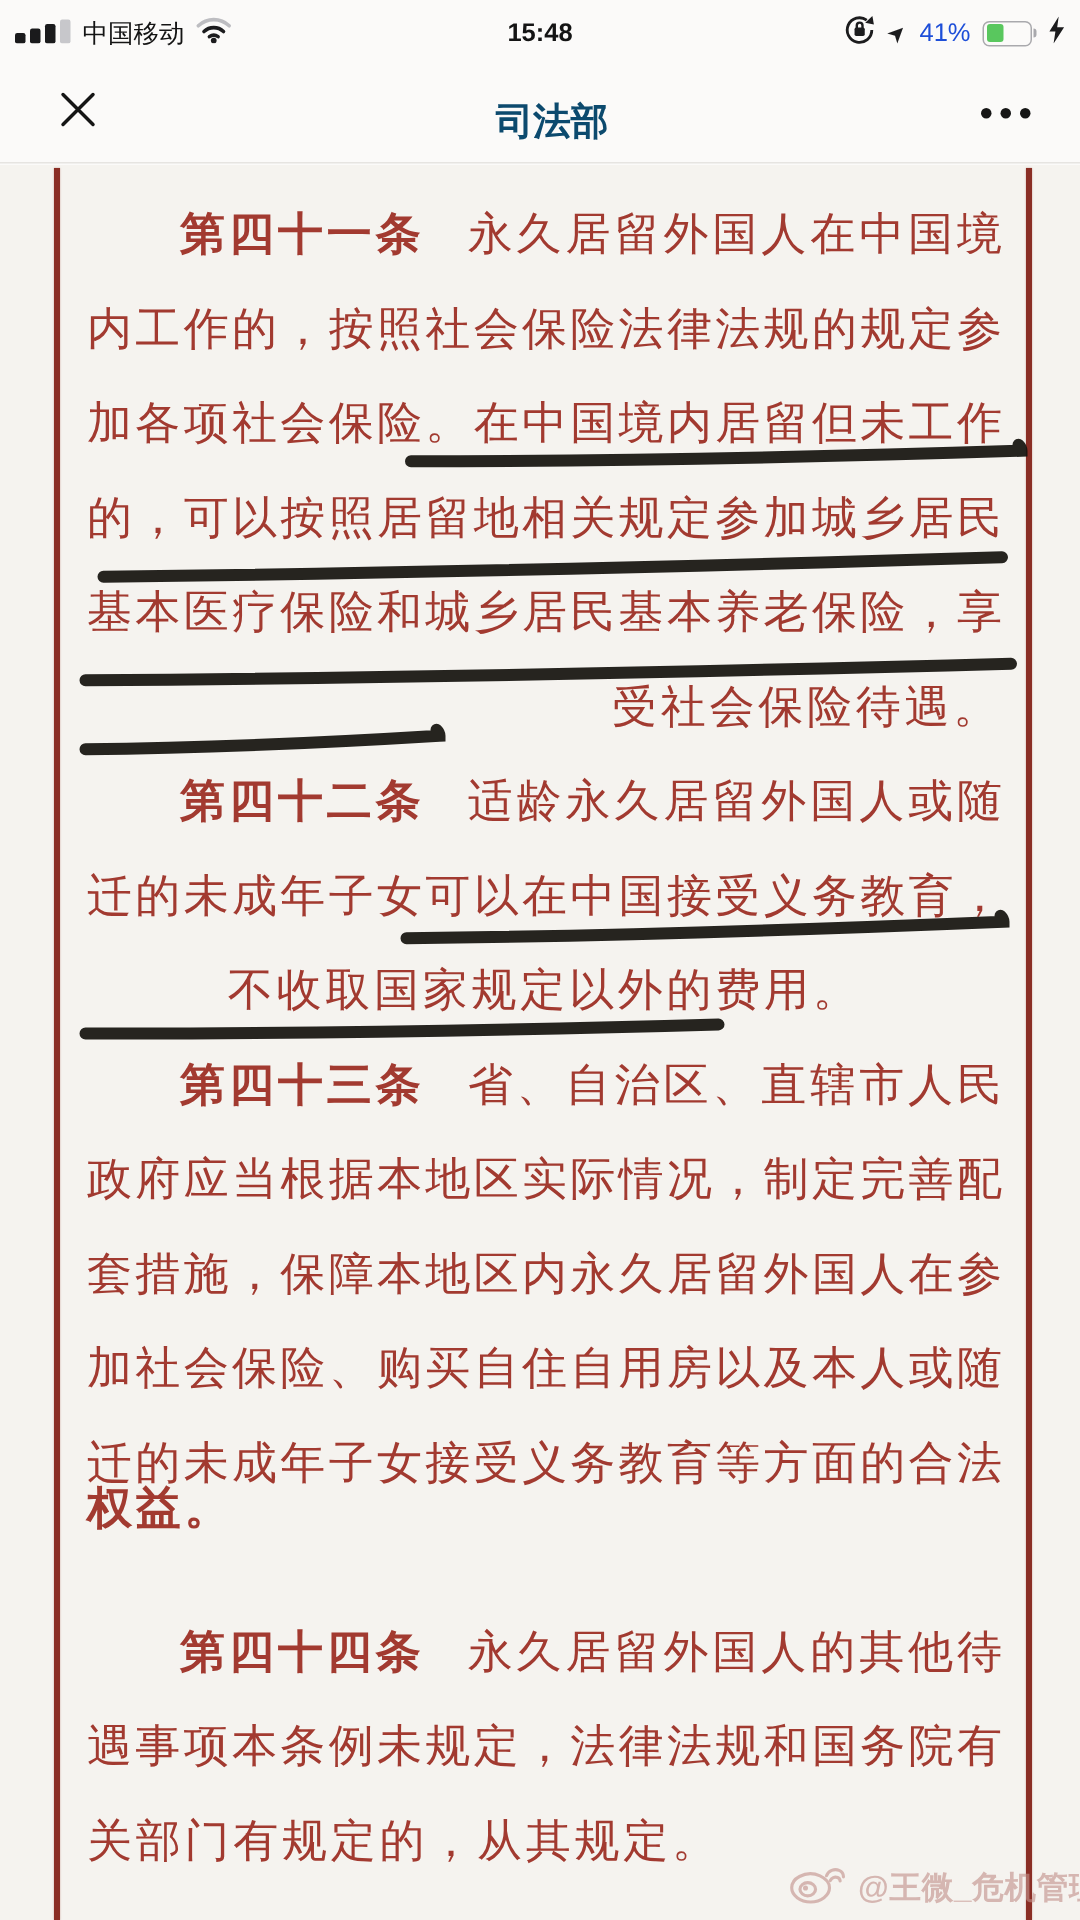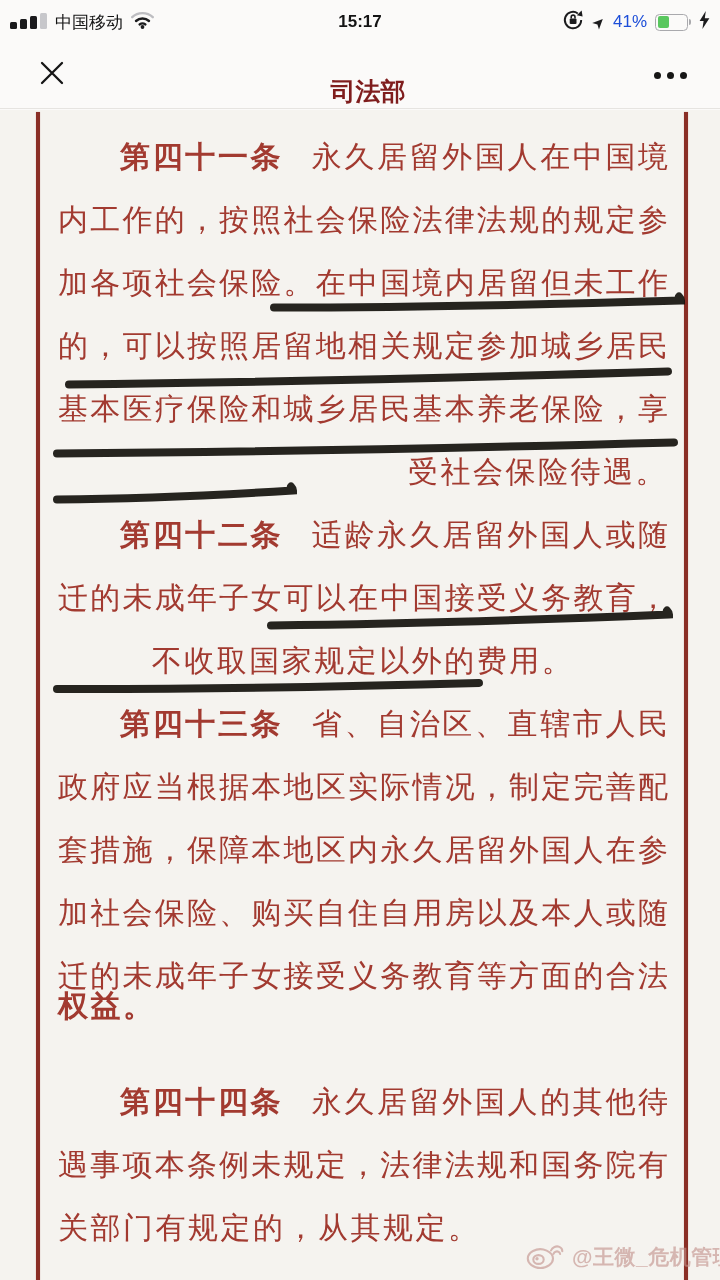--- a/index.html
+++ b/index.html
@@ -19,22 +19,22 @@
   .sb-right{position:absolute;right:10px;top:0;height:44px;display:flex;align-items:center;gap:8px;}
   .sb-pct{font-size:17px;color:#1d4ed8;}
   .loc-arrow{display:inline-block;font-size:15px;color:#1c1c1e;transform:rotate(-45deg);line-height:1;}
   .battery{position:relative;width:36px;height:17px;}
   .battery .shell{position:absolute;left:0;top:0;width:33px;height:17px;border:1.5px solid #a9a9ad;border-radius:4.5px;}
   .battery .nub{position:absolute;right:0;top:5.5px;width:2.5px;height:6px;background:#a9a9ad;border-radius:0 2px 2px 0;}
   .battery .fill{position:absolute;left:2.5px;top:2.5px;height:12px;background:#59c75e;border-radius:2px;}
   
   #nav-bar{position:absolute;top:44px;left:0;width:720px;height:65px;border-bottom:1px solid #e6e4e1;background:#fbfaf9;}
   #close-btn{position:absolute;left:30px;top:9px;width:44px;height:44px;display:flex;align-items:center;justify-content:center;cursor:pointer;}
-  #nav-title{position:absolute;left:0;right:0;top:15px;height:64px;display:flex;align-items:center;justify-content:center;
-    font-size:25px;font-weight:600;color:#7f1d1d;pointer-events:none;margin-left:16px;}
+  #nav-title{position:absolute;left:0;right:0;top:4px;height:64px;display:flex;align-items:center;justify-content:center;
+    font-size:25px;font-weight:600;color:#0c4a6e;pointer-events:none;margin-left:16px;}
   #more-btn{position:absolute;right:22px;top:9px;width:56px;height:44px;display:flex;align-items:center;justify-content:center;gap:6px;cursor:pointer;}
   #more-btn i{width:7px;height:7px;border-radius:50%;background:#161616;}
   
   #document{position:absolute;top:110px;left:0;width:720px;height:1170px;background:#f5f3ef;overflow:hidden;}
   .doc-border{position:absolute;top:2px;bottom:0;width:4px;background:#8a2e25;box-shadow:0 0 1px rgba(138,46,37,.6);}
   #doc-border-left{left:36px;}
   #doc-border-right{left:684px;}
   .doc-line{position:absolute;left:58px;width:610px;height:63px;color:#a23a30;font-size:30px;}
   .kind-full,.kind-first{display:flex;justify-content:space-between;align-items:center;}
   .kind-first{padding-left:62px;}
@@ -65,21 +65,21 @@
       <span>
         <svg width="25" height="18" viewBox="0 0 25 18">
           <path d="M2.2 6.2a15 15 0 0 1 20.6 0" fill="none" stroke="#bdbdc1" stroke-width="2.4" stroke-linecap="round"></path>
           <path d="M6 10a9.5 9.5 0 0 1 13 0" fill="none" stroke="#1c1c1e" stroke-width="2.4" stroke-linecap="round"></path>
           <path d="M9.6 13.4a5 5 0 0 1 5.8 0" fill="none" stroke="#1c1c1e" stroke-width="2.4" stroke-linecap="round"></path>
           <circle cx="12.5" cy="16" r="1.9" fill="#1c1c1e"></circle>
         </svg>
       </span>
     </div>
 
-    <div class="sb-time">15:17</div>
+    <div class="sb-time">15:48</div>
 
     <div class="sb-right">
       <span>
         <svg width="22" height="22" viewBox="0 0 22 22">
           <path d="M19.2 11a8.2 8.2 0 1 1-3.4-6.6" fill="none" stroke="#1c1c1e" stroke-width="1.9"></path>
           <polygon points="19.6,1.6 20.6,7.4 14.8,6.2" fill="#1c1c1e"></polygon>
           <path d="M9.2 9.6V8a1.9 1.9 0 0 1 3.8 0v1.6" fill="none" stroke="#1c1c1e" stroke-width="1.6"></path>
           <rect x="7.7" y="9.4" width="6.8" height="5.6" rx="1.1" fill="#1c1c1e"></rect>
         </svg>
       </span>

